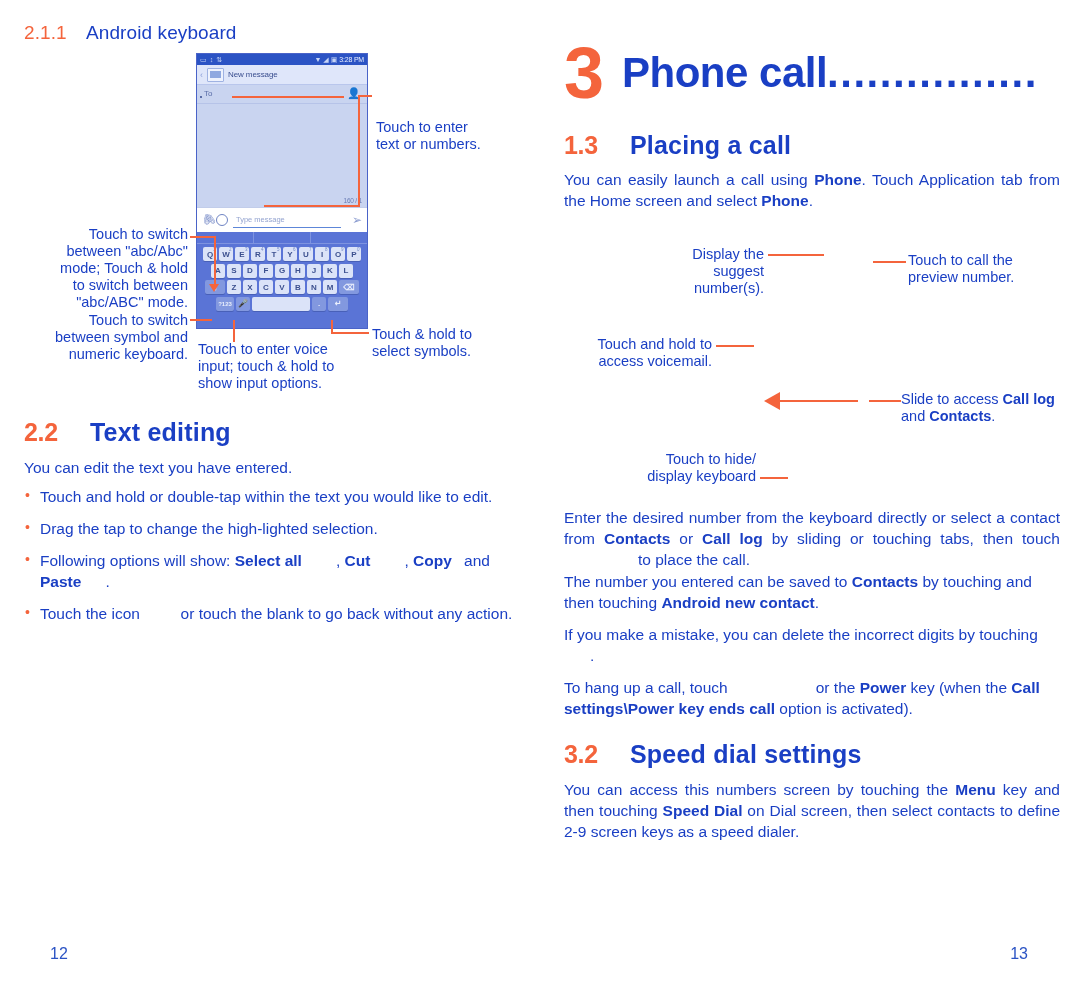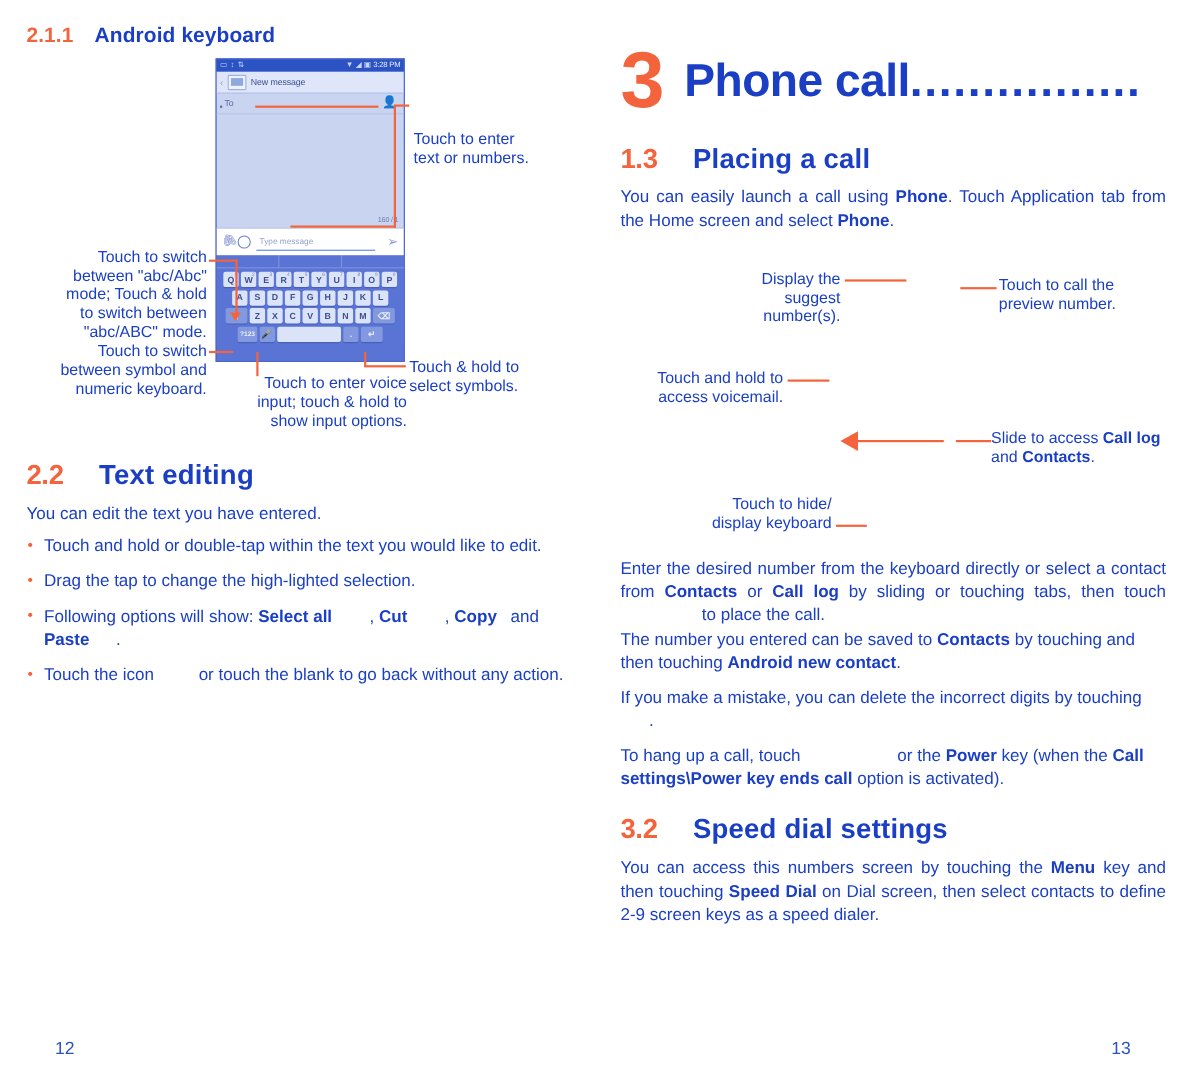--- a/index.html
+++ b/index.html
@@ -11,21 +11,21 @@
     position:relative;
     overflow:hidden;
   }
   .page{position:absolute;top:0;left:0;width:1080px;height:990px;}
 
   
   .col-left{position:absolute;left:24px;top:0;width:500px;height:990px;}
   .col-right{position:absolute;left:556px;top:0;width:500px;height:990px;}
 
   
-  .h3{display:flex;align-items:baseline;font-size:19px;font-weight:bold;letter-spacing:.1px;}
+  .h3{display:flex;align-items:baseline;font-size:19px;font-weight:normal;letter-spacing:.1px;}
   .h3 .num{color:#f4643c;width:62px;flex:none;}
   .h3 .ttl{color:#1a3fc4;}
 
   .h2{display:flex;align-items:baseline;font-size:25px;font-weight:bold;}
   .h2 .num{color:#f4643c;width:66px;flex:none;letter-spacing:-.3px;}
   .h2 .ttl{color:#1a3fc4;letter-spacing:.2px;}
 
   .chapline{display:flex;align-items:center;}
   .chapnum{color:#f4643c;font-size:72px;font-weight:bold;line-height:.92;letter-spacing:-2px;}
   .chaptitle{color:#1a3fc4;font-size:42px;font-weight:bold;margin-left:20px;letter-spacing:-.5px;white-space:nowrap;}
@@ -38,21 +38,21 @@
   .gap{display:inline-block;}
 
   ul.bullets{list-style:none;margin:0;padding:0;}
   ul.bullets li{position:relative;padding-left:16px;font-size:15.5px;line-height:1.35;text-align:justify;margin-bottom:11px;}
   ul.bullets li:before{content:"\2022";position:absolute;left:1px;top:-1px;color:#f4643c;font-size:14px;}
 
   
   .callout{position:absolute;font-size:14.5px;line-height:1.18;color:#1a3fc4;font-weight:500;}
   .callout.r{text-align:right;}
   .callout.l{text-align:left;}
-  .callout.c{text-align:right;}
+  .callout.c{text-align:left;}
 
   
   .ln{position:absolute;background:#f4643c;}
   .lnh{height:2px;}
   .lnv{width:2px;}
 
   .arrow-left{position:absolute;width:0;height:0;
     border-top:9px solid transparent;border-bottom:9px solid transparent;
     border-right:16px solid #f4643c;}
 

